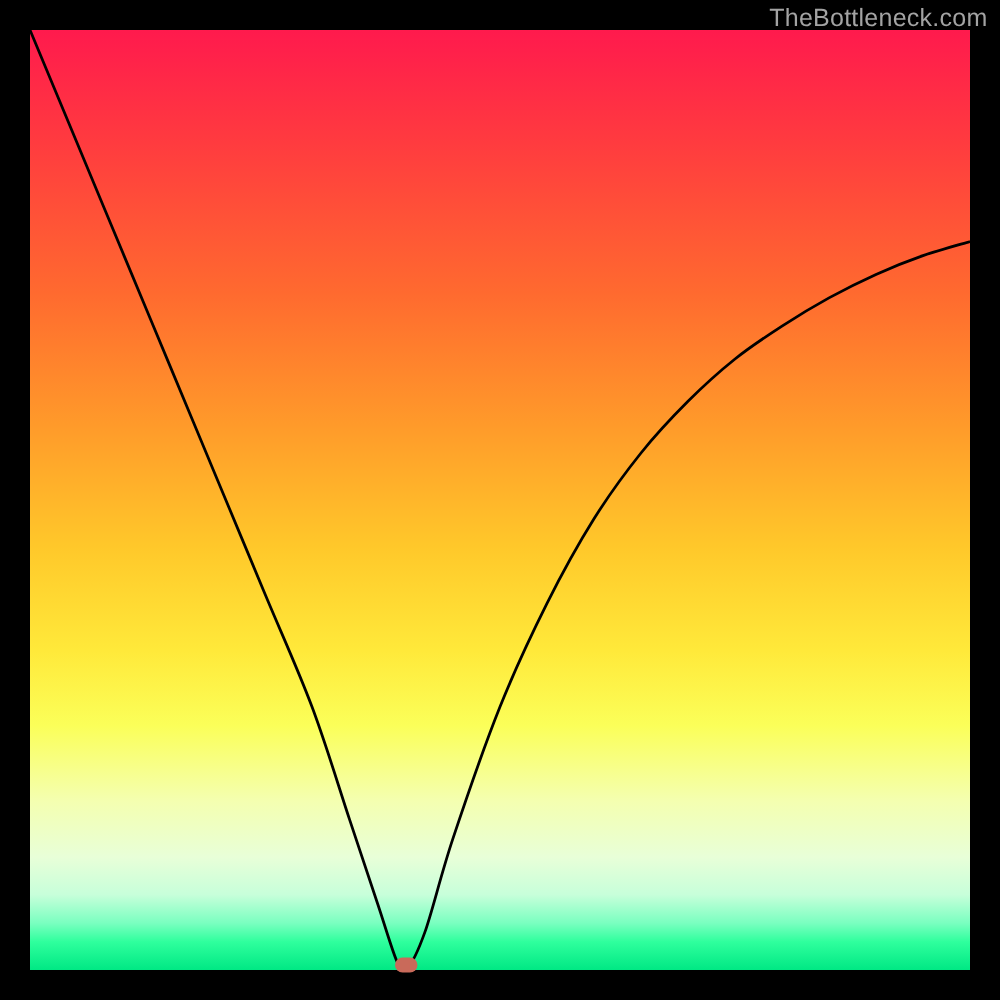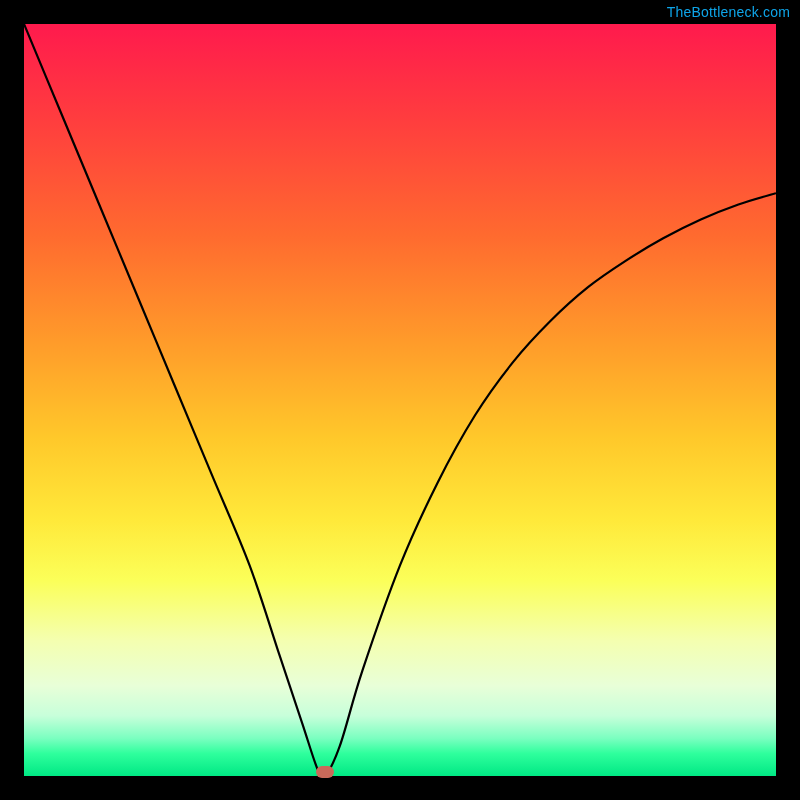--- a/index.html
+++ b/index.html
@@ -31,22 +31,22 @@
       #c7ffda 92%,
       #7affc0 95%,
       #2fff9d 97%,
       #00e884 100%
     );
   }
   .watermark {
     position: absolute;
     top: 4px;
     right: 10px;
-    color: #0ea5e9;
-    font-size: 14px;
+    color: #a3a3a3;
+    font-size: 20px;
     font-weight: 500;
     letter-spacing: 0.2px;
   }
   svg.curve {
     position: absolute;
     left: 0;
     top: 0;
     width: 752px;
     height: 752px;
   }

